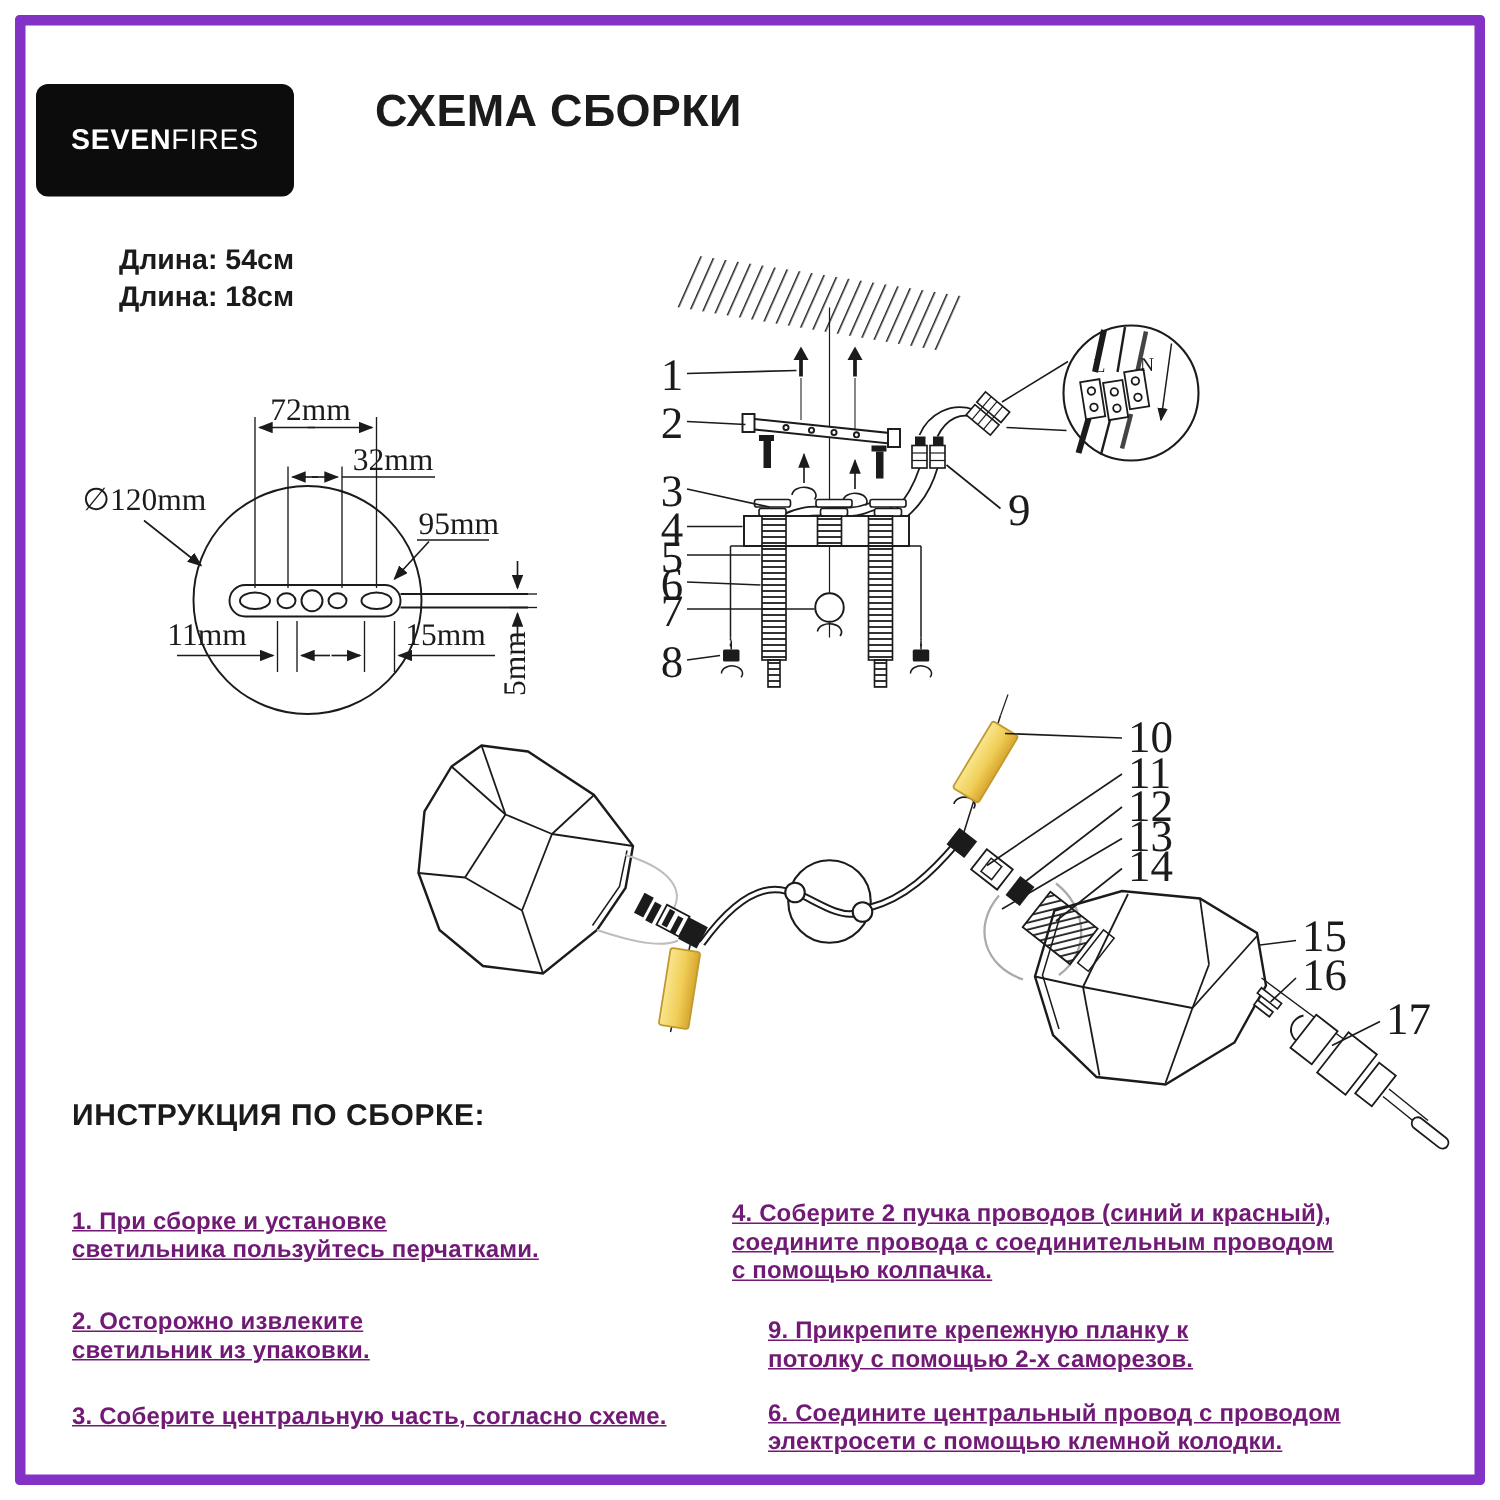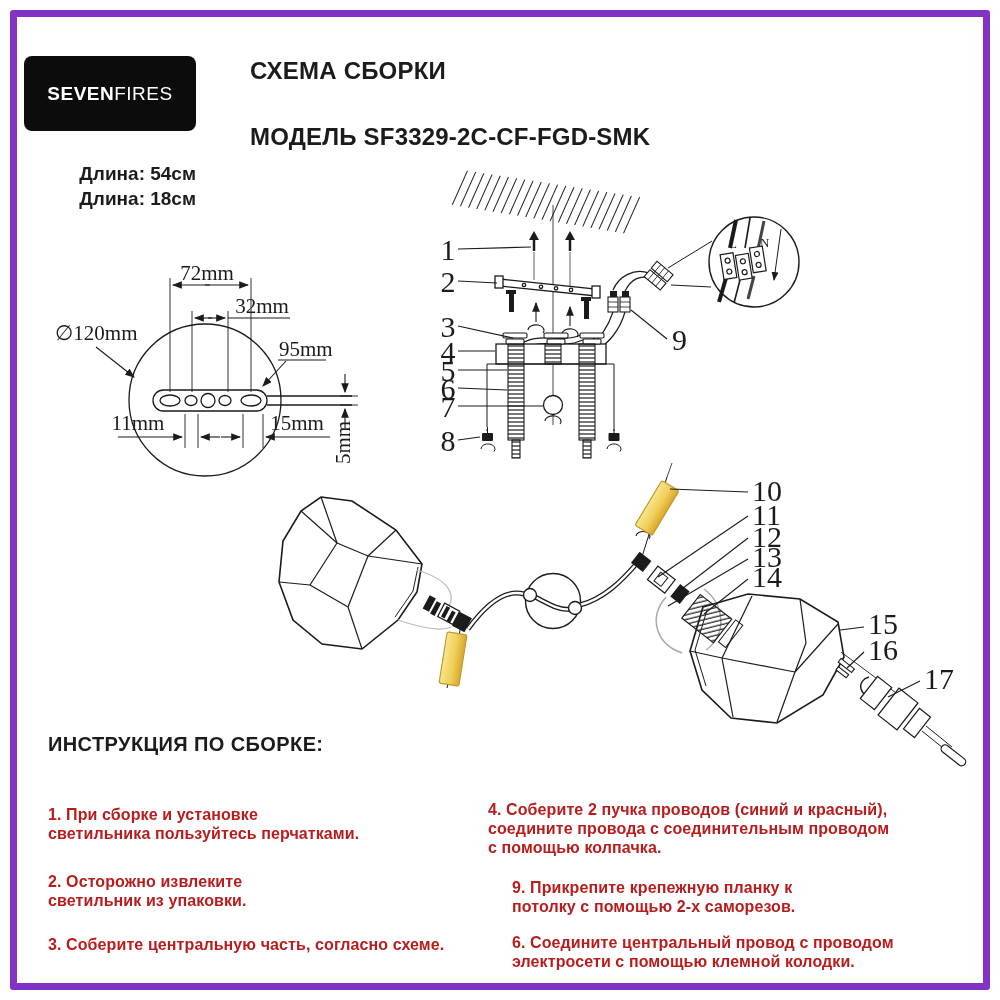--- a/index.html
+++ b/index.html
@@ -9,32 +9,32 @@
   }
   .frame{position:absolute;inset:10px;border:7px solid #8233c6;border-radius:3px;}
   .logo{
     position:absolute;left:24px;top:56px;width:172px;height:75px;background:#0c0c0c;
     border-radius:8px;display:flex;align-items:center;justify-content:center;
     color:#fff;font-size:19px;letter-spacing:.5px;
   }
   .logo .b{font-weight:800;}
   .logo .l{font-weight:400;}
   .title{
-    position:absolute;left:250px;top:54px;font-weight:700;font-size:24px;
+    position:absolute;left:250px;top:54px;font-weight:700;font-size:30px;
     line-height:1.38;letter-spacing:.2px;white-space:pre-line;
   }
   .dims{
     position:absolute;left:24px;top:150px;width:172px;text-align:right;
     font-size:19px;font-weight:600;line-height:1.34;margin-top:11px;
   }
   svg.diagram{position:absolute;left:0;top:0;}
   .instr-head{position:absolute;left:48px;top:733px;font-size:20px;font-weight:800;letter-spacing:.4px;}
   .step{
     position:absolute;font-size:16px;font-weight:700;line-height:19px;
-    white-space:pre-line;letter-spacing:.1px;color:#b91c1c;
+    white-space:pre-line;letter-spacing:.1px;color:#701a75;text-decoration:underline;
   }
   #s1{left:48px;top:789px;width:470px;}
   #s2{left:48px;top:856px;width:470px;}
   #s3{left:48px;top:919px;width:520px;}
   #s4{left:488px;top:784px;width:475px;}
   #s5{left:512px;top:862px;width:475px;}
   #s6{left:512px;top:917px;width:475px;}
   .snum{font-family:"Liberation Serif",serif;font-size:30px;fill:#1b1b1b;stroke:none;}
   .sdim{font-family:"Liberation Serif",serif;font-size:21px;fill:#1b1b1b;stroke:none;}
   .sterm{font-family:"Liberation Serif",serif;font-size:13px;fill:#1b1b1b;stroke:none;}
@@ -43,21 +43,21 @@
 <body>
 
 <div class="frame"></div>
 
 <div class="logo">
     <span class="b">SEVEN</span>
     <span class="l">FIRES</span>
   </div>
 
 <div class="title"><span>СХЕМА СБОРКИ</span><br>
-<span>МОДЕЛЬ SF3329-2C-CF-FGD-SMK</span></div>
+</div>
 
 <div class="dims">
   <div>Длина: 54см</div>
   <div>Длина: 18см</div>
 </div>
 
 <svg class="diagram" width="1000" height="1000" viewBox="0 0 1000 1000">
   <defs>
     <pattern id="hatch" patternUnits="userSpaceOnUse" width="8" height="8" patternTransform="rotate(24)">
       <line x1="0" y1="0" x2="0" y2="8" stroke="#202020" stroke-width="2"></line>

